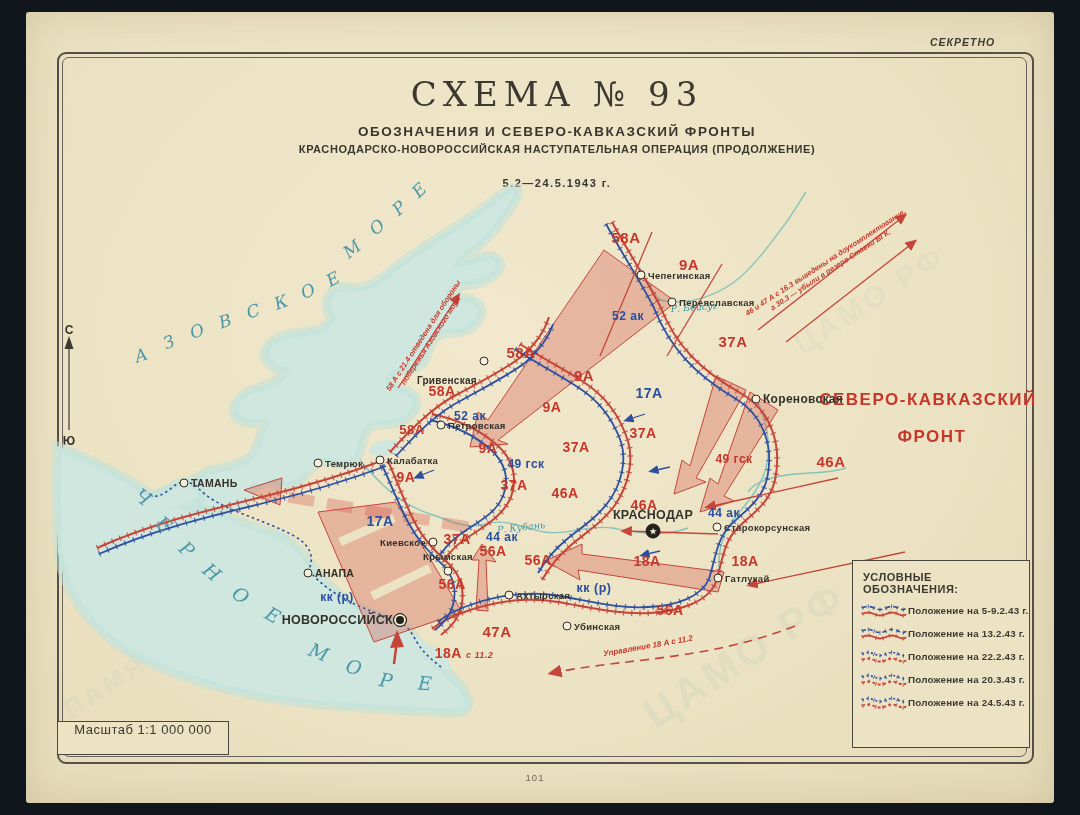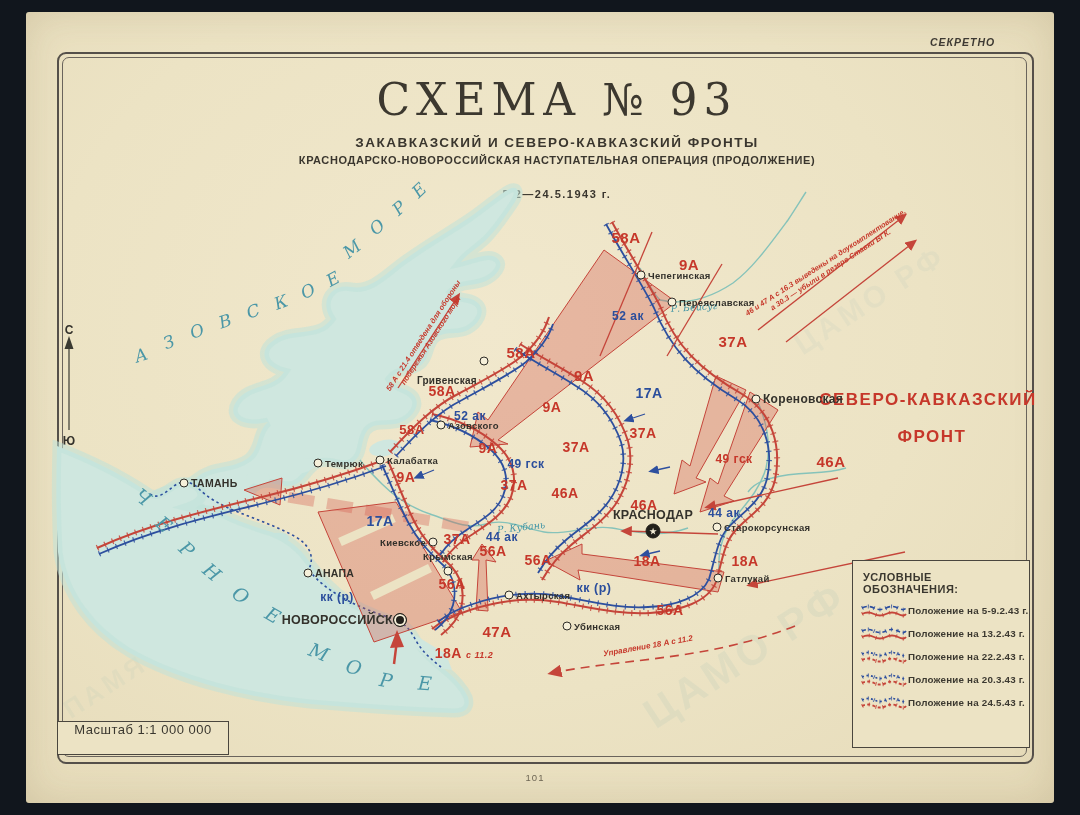--- a/index.html
+++ b/index.html
@@ -8,21 +8,21 @@
   .paper{position:absolute;left:26px;top:12px;width:1028px;height:791px;
          background:radial-gradient(ellipse at 45% 40%, #f1e8cd 0%, #ece3c4 55%, #e5dab8 100%);
          border-radius:3px;box-shadow:inset 0 0 40px rgba(120,100,60,.18);}
   .frame-outer{position:absolute;left:57px;top:52px;width:973px;height:708px;
          border:2px solid #55504a;border-radius:9px;}
   .frame-inner{position:absolute;left:62px;top:57px;width:963px;height:698px;
          border:1px solid #6a645c;border-radius:7px;}
   .secret{position:absolute;left:930px;top:36px;width:100px;
          font-style:italic;font-weight:bold;font-size:10.5px;letter-spacing:1px;color:#3e3a33;}
   .title-block{position:absolute;left:257px;top:74px;width:600px;text-align:center;color:#3a362e;}
-  .t-main{font-family:"DejaVu Serif",serif;font-size:44px;letter-spacing:6px;color:#3c382f;}
+  .t-main{font-family:"DejaVu Serif",serif;font-size:34px;letter-spacing:6px;color:#3c382f;}
   .t-sub1{margin-top:10px;font-weight:bold;font-size:13.5px;letter-spacing:1.5px;}
   .t-sub2{margin-top:4px;font-weight:bold;font-size:11px;letter-spacing:.6px;}
   .t-sub3{margin-top:22px;font-weight:bold;font-size:11px;letter-spacing:1.5px;}
   .front-label{position:absolute;text-align:center;color:#c6372a;font-weight:bold;
          font-size:17px;letter-spacing:1.5px;white-space:nowrap;transform:translate(-50%,-50%);}
   svg.map{position:absolute;left:0;top:0;z-index:3;pointer-events:none;}
   .layer{position:absolute;left:0;top:0;width:1080px;height:815px;z-index:5;pointer-events:none;}
   .lbl{position:absolute;transform:translate(-50%,-50%);white-space:nowrap;font-weight:bold;}
   .u-red{color:#c6372a;} .u-blue{color:#2b4e9c;}
   .city-dot{position:absolute;width:7px;height:7px;border:1.4px solid #2e2c26;border-radius:50%;
@@ -198,21 +198,21 @@
     </g>
   </svg>
 
   <div class="frame-outer"></div>
   <div class="frame-inner"></div>
 
   <div class="secret">СЕКРЕТНО</div>
 
   <div class="title-block">
     <div class="t-main">СХЕМА № 93</div>
-    <div class="t-sub1">ЗАКАВКАЗСКИЙ И СЕВЕРО-КАВКАЗСКИЙ ФРОНТЫ</div>
+    <div class="t-sub1">ОБОЗНАЧЕНИЯ И СЕВЕРО-КАВКАЗСКИЙ ФРОНТЫ</div>
     <div class="t-sub2">КРАСНОДАРСКО-НОВОРОССИЙСКАЯ НАСТУПАТЕЛЬНАЯ ОПЕРАЦИЯ (ПРОДОЛЖЕНИЕ)</div>
     <div class="t-sub3">5.2—24.5.1943 г.</div>
   </div>
 
   <div class="front-label" style="left:928px;top:400px;">СЕВЕРО-КАВКАЗСКИЙ</div>
   <div class="front-label" style="left:932px;top:437px;">ФРОНТ</div>
 
   <div class="compass-l" style="left:69px;top:330px;">С</div>
   <div class="compass-l" style="left:69px;top:441px;">Ю</div>
 
@@ -241,21 +241,21 @@
       <div class="sea-letter" style="left: 425px; top: 683px; font-size: 19px; transform: translate(-50%, -50%) rotate(4deg);">Е</div>
       <div class="river-lbl" style="left: 694px; top: 307px; transform: translate(-50%, -50%) rotate(-4deg);">Р. Бейсуг</div>
       <div class="river-lbl" style="left: 521px; top: 527px; transform: translate(-50%, -50%) rotate(-6deg);">Р. Кубань</div>
       <div class="city-dot" style="left: 641px; top: 275px;"></div>
       <div class="city-lbl" style="font-size: 9.5px; left: 648px; top: 275px; transform: translate(0px, -50%);">Чепегинская</div>
       <div class="city-dot" style="left: 672px; top: 302px;"></div>
       <div class="city-lbl" style="font-size: 9.5px; left: 679px; top: 302px; transform: translate(0px, -50%);">Переяславская</div>
       <div class="city-dot" style="left: 484px; top: 361px;"></div>
       <div class="city-lbl" style="font-size: 10px; left: 477px; top: 380px; transform: translate(-100%, -50%);">Гривенская</div>
       <div class="city-dot" style="left: 441px; top: 425px;"></div>
-      <div class="city-lbl" style="font-size: 9.5px; left: 448px; top: 425px; transform: translate(0px, -50%);">Азовского</div>
+      <div class="city-lbl" style="font-size: 9.5px; left: 448px; top: 425px; transform: translate(0px, -50%);">Петровская</div>
       <div class="city-dot" style="left: 318px; top: 463px;"></div>
       <div class="city-lbl" style="font-size: 9.5px; left: 325px; top: 463px; transform: translate(0px, -50%);">Темрюк</div>
       <div class="city-dot" style="left: 380px; top: 460px;"></div>
       <div class="city-lbl" style="font-size: 9.5px; left: 387px; top: 460px; transform: translate(0px, -50%);">Калабатка</div>
       <div class="city-dot" style="left: 184px; top: 483px;"></div>
       <div class="city-lbl" style="font-size: 10.5px; left: 191px; top: 483px; transform: translate(0px, -50%);">ТАМАНЬ</div>
       <div class="city-dot" style="left: 433px; top: 542px;"></div>
       <div class="city-lbl" style="font-size: 9.5px; left: 426px; top: 542px; transform: translate(-100%, -50%);">Киевское</div>
       <div class="city-dot" style="left: 308px; top: 573px;"></div>
       <div class="city-lbl" style="font-size: 10.5px; left: 315px; top: 573px; transform: translate(0px, -50%);">АНАПА</div>

